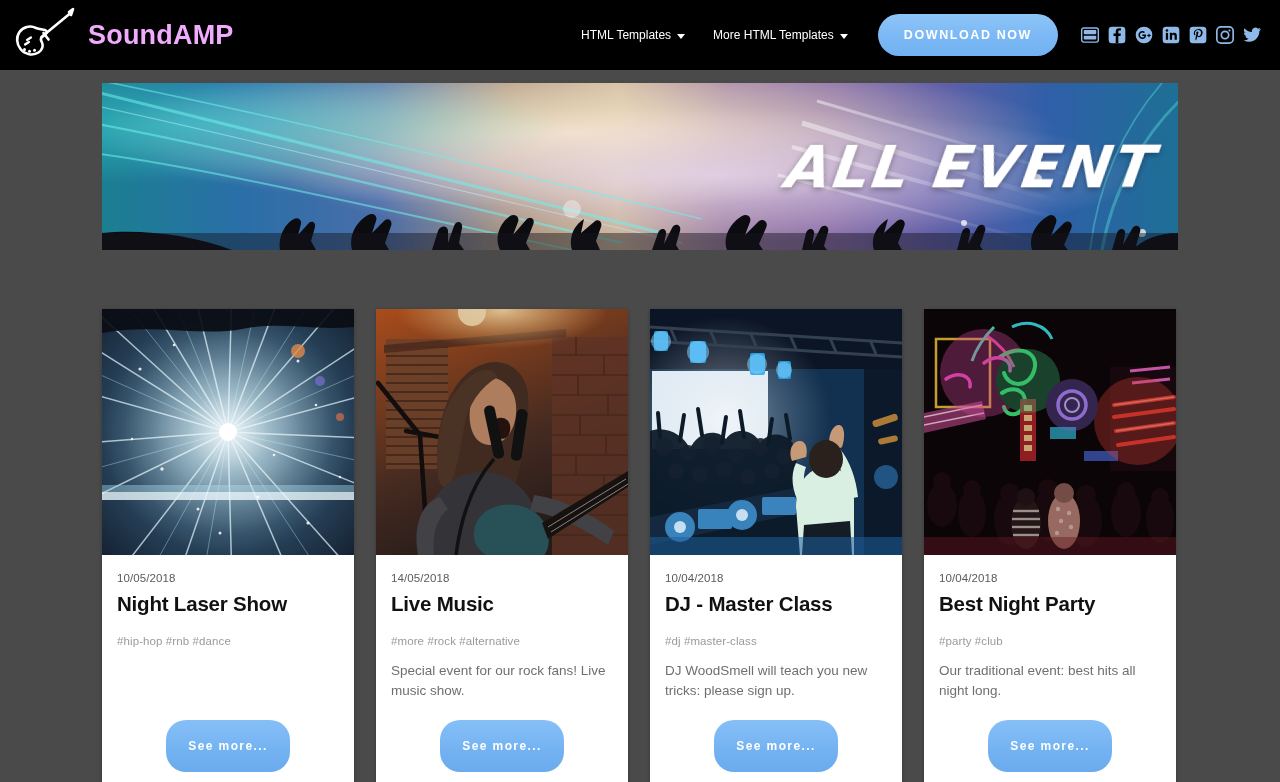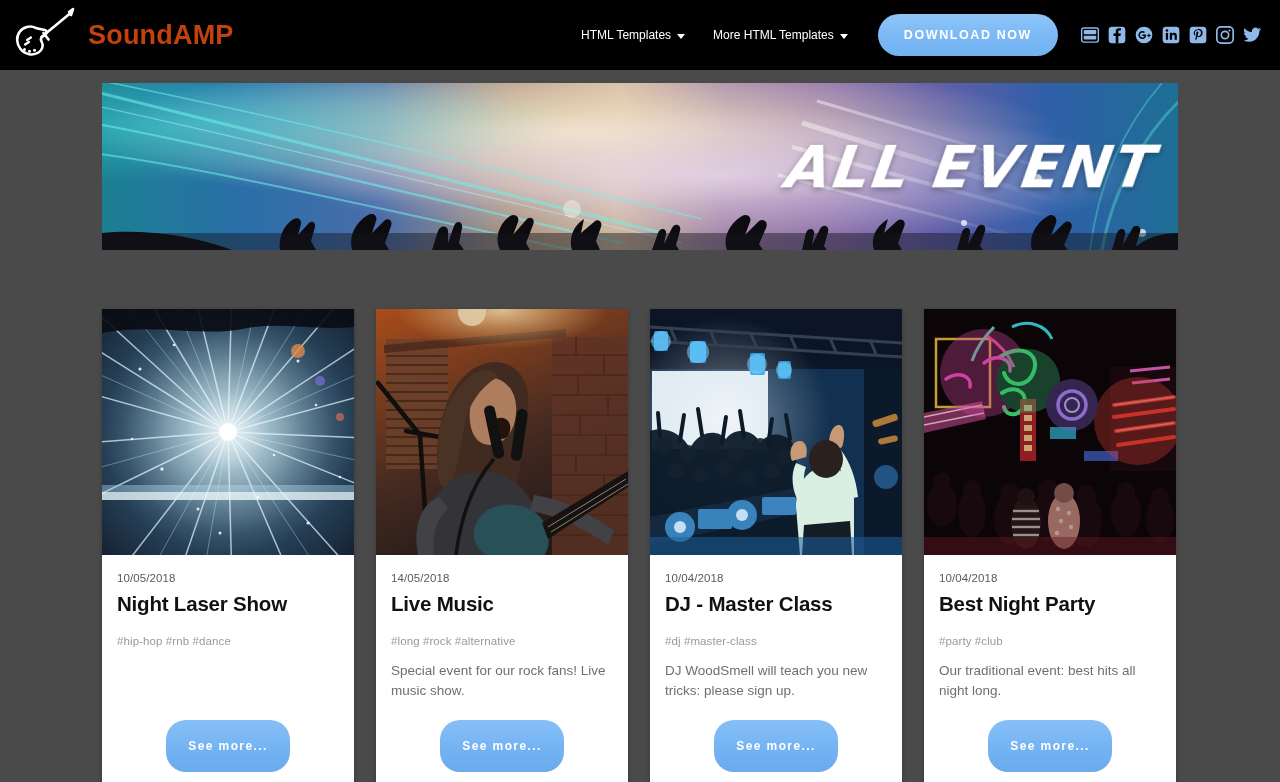--- a/index.html
+++ b/index.html
@@ -34,21 +34,21 @@
     flex: 0 0 auto;
   }
 
   .guitar-icon {
     width: 66px;
     height: 58px;
     display: block;
   }
 
   .brand-name {
-    color: #c2410c;
+    color: #f0abfc;
     font-size: 27px;
     font-weight: 700;
     letter-spacing: 0.2px;
     white-space: nowrap;
   }
 
   .nav {
     margin-left: auto;
     display: flex;
     align-items: center;
@@ -612,21 +612,21 @@
             </g>
             <path d="M118 150 C100 170, 86 200, 80 246" stroke="#141414" stroke-width="3.5" fill="none"></path>
 
             <rect width="252" height="246" fill="none"></rect>
             <rect width="252" height="246" fill="#000000" opacity="0.12"></rect>
           </svg>
         </div>
         <div class="card-body">
           <div class="card-date">14/05/2018</div>
           <div class="card-title">Live Music</div>
-          <div class="card-tags">#long #rock #alternative</div>
+          <div class="card-tags">#more #rock #alternative</div>
           <div class="card-desc">Special event for our rock fans! Live music show.</div>
           <div class="card-btn-wrap">
             <button class="see-more">See more...</button>
           </div>
         </div>
       </div>
 
       <div class="card">
         <div class="card-thumb">
           <svg viewBox="0 0 252 246" preserveAspectRatio="none" xmlns="http://www.w3.org/2000/svg">

